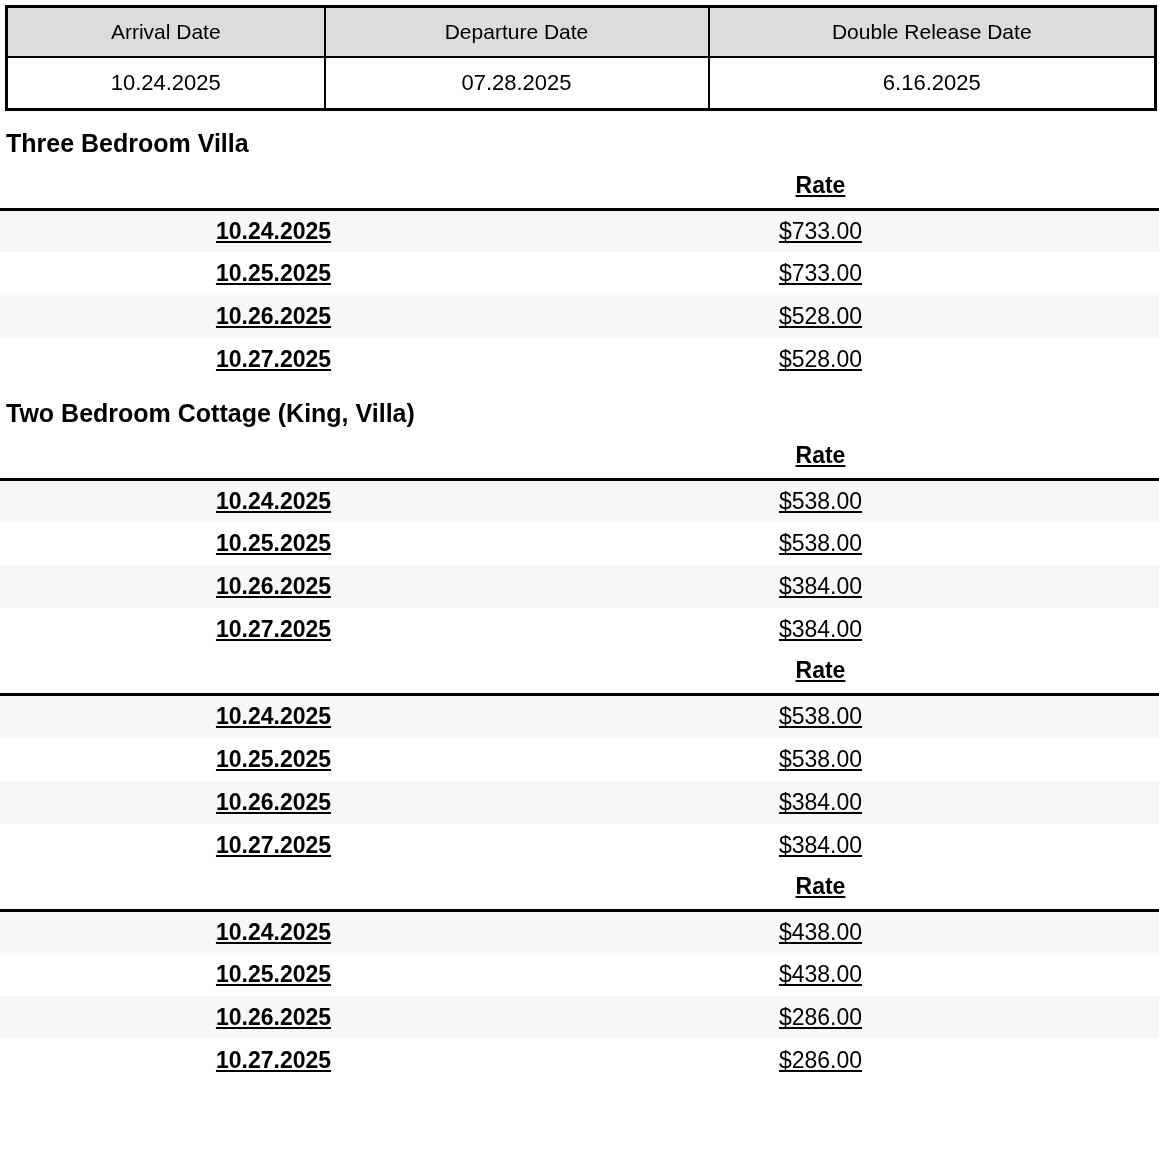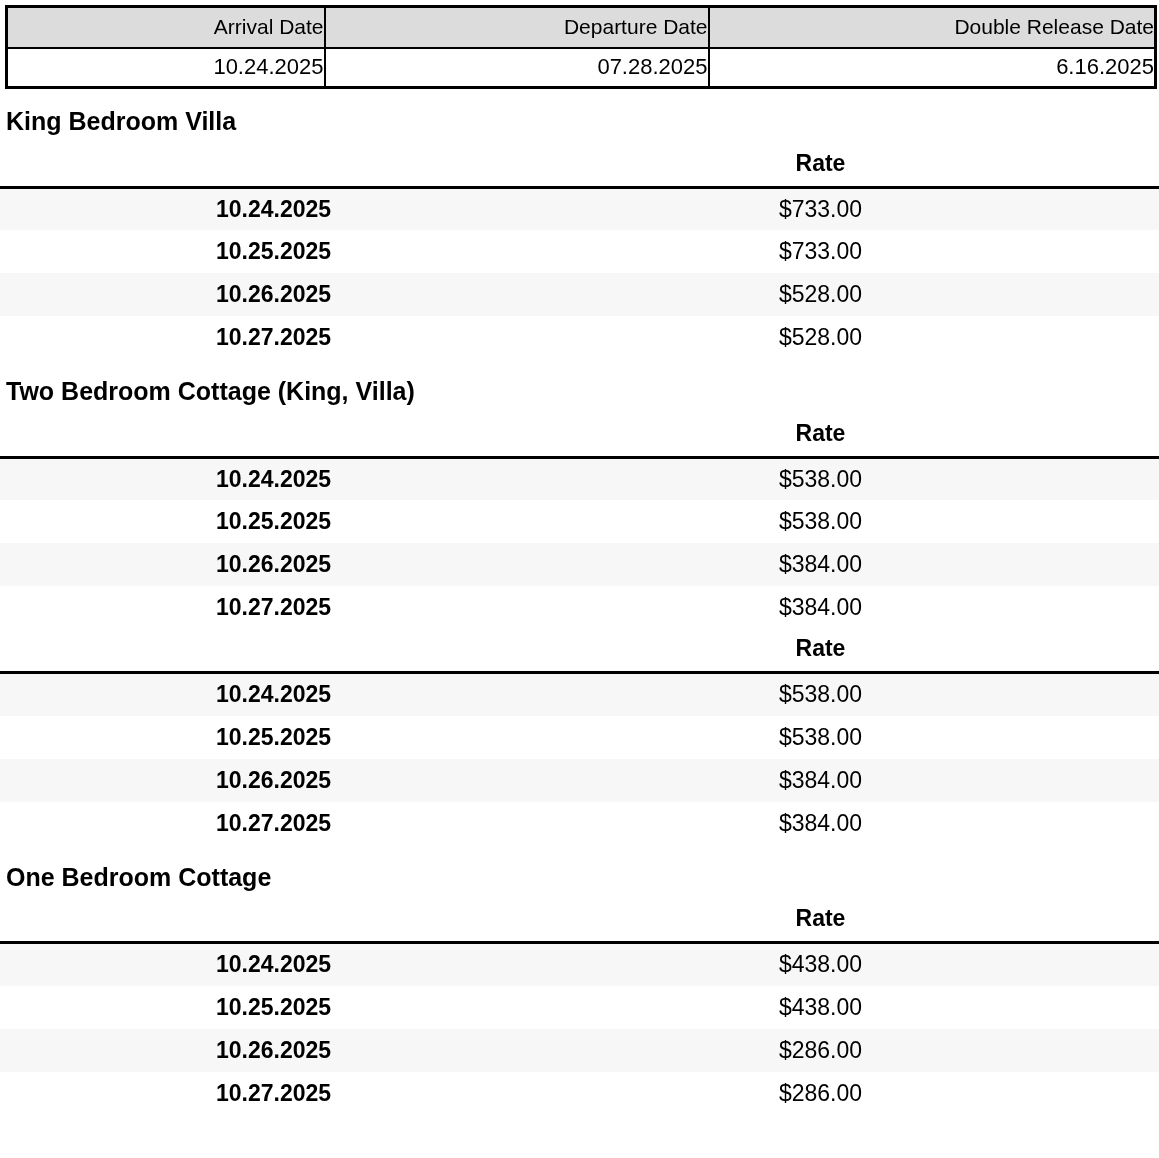--- a/index.html
+++ b/index.html
@@ -20,23 +20,23 @@
   table.booking-table {
     margin: 5px 5px 0 5px;
     width: 1149px;
     border-collapse: collapse;
     table-layout: fixed;
     border: 3px solid var(--border-color);
   }
   table.booking-table th,
   table.booking-table td {
     border: 2px solid var(--border-color);
-    text-align: right;
+    text-align: center;
     vertical-align: middle;
-    padding: 0;
+    padding: 12px;
   }
   table.booking-table th {
     background: var(--header-bg);
     font-weight: 400;
     font-size: 21px;
     height: 41px;
   }
   table.booking-table td {
     font-size: 22px;
     height: 40px;
@@ -46,20 +46,21 @@
     font-size: 25px;
     font-weight: 700;
     line-height: 1.1;
     margin: 19px 0 8px 6px;
   }
   
   table.rate-table {
     width: 1159px;
     border-collapse: collapse;
     table-layout: fixed;
+    text-decoration: underline;
   }
   table.rate-table thead tr {
     border-bottom: 3px solid var(--border-color);
   }
   table.rate-table .rate-header-cell {
     font-size: 23px;
     font-weight: 700;
     text-align: center;
     padding: 6px 0 9px 0;
   }
@@ -96,21 +97,21 @@
     <tr>
       <td>10.24.2025</td>
       <td>07.28.2025</td>
       <td>6.16.2025</td>
     </tr>
   </tbody>
 </table>
 
 <div id="sections">
   <section>
-    <h2 class="section-title">King Bedroom Villa</h2>
+    <h2 class="section-title">Three Bedroom Villa</h2>
     <table class="rate-table">
       <colgroup>
         <col style="width:547px">
           <col style="width:547px">
           <col style="width:65px">
       </colgroup>
       <thead>
         <tr>
           <td></td>
           <td class="rate-header-cell">Rate</td>
@@ -224,21 +225,20 @@
   <tr>
     <td class="date-cell">10.27.2025</td>
     <td class="rate-cell">$384.00</td>
     <td></td>
   </tr>
 </tbody>
     </table>
   </section>
 
   <section>
-    <h2 class="section-title">One Bedroom Cottage</h2>
     <table class="rate-table">
       <colgroup>
         <col style="width:547px">
           <col style="width:547px">
           <col style="width:65px">
       </colgroup>
       <thead>
         <tr>
           <td></td>
           <td class="rate-header-cell">Rate</td>

